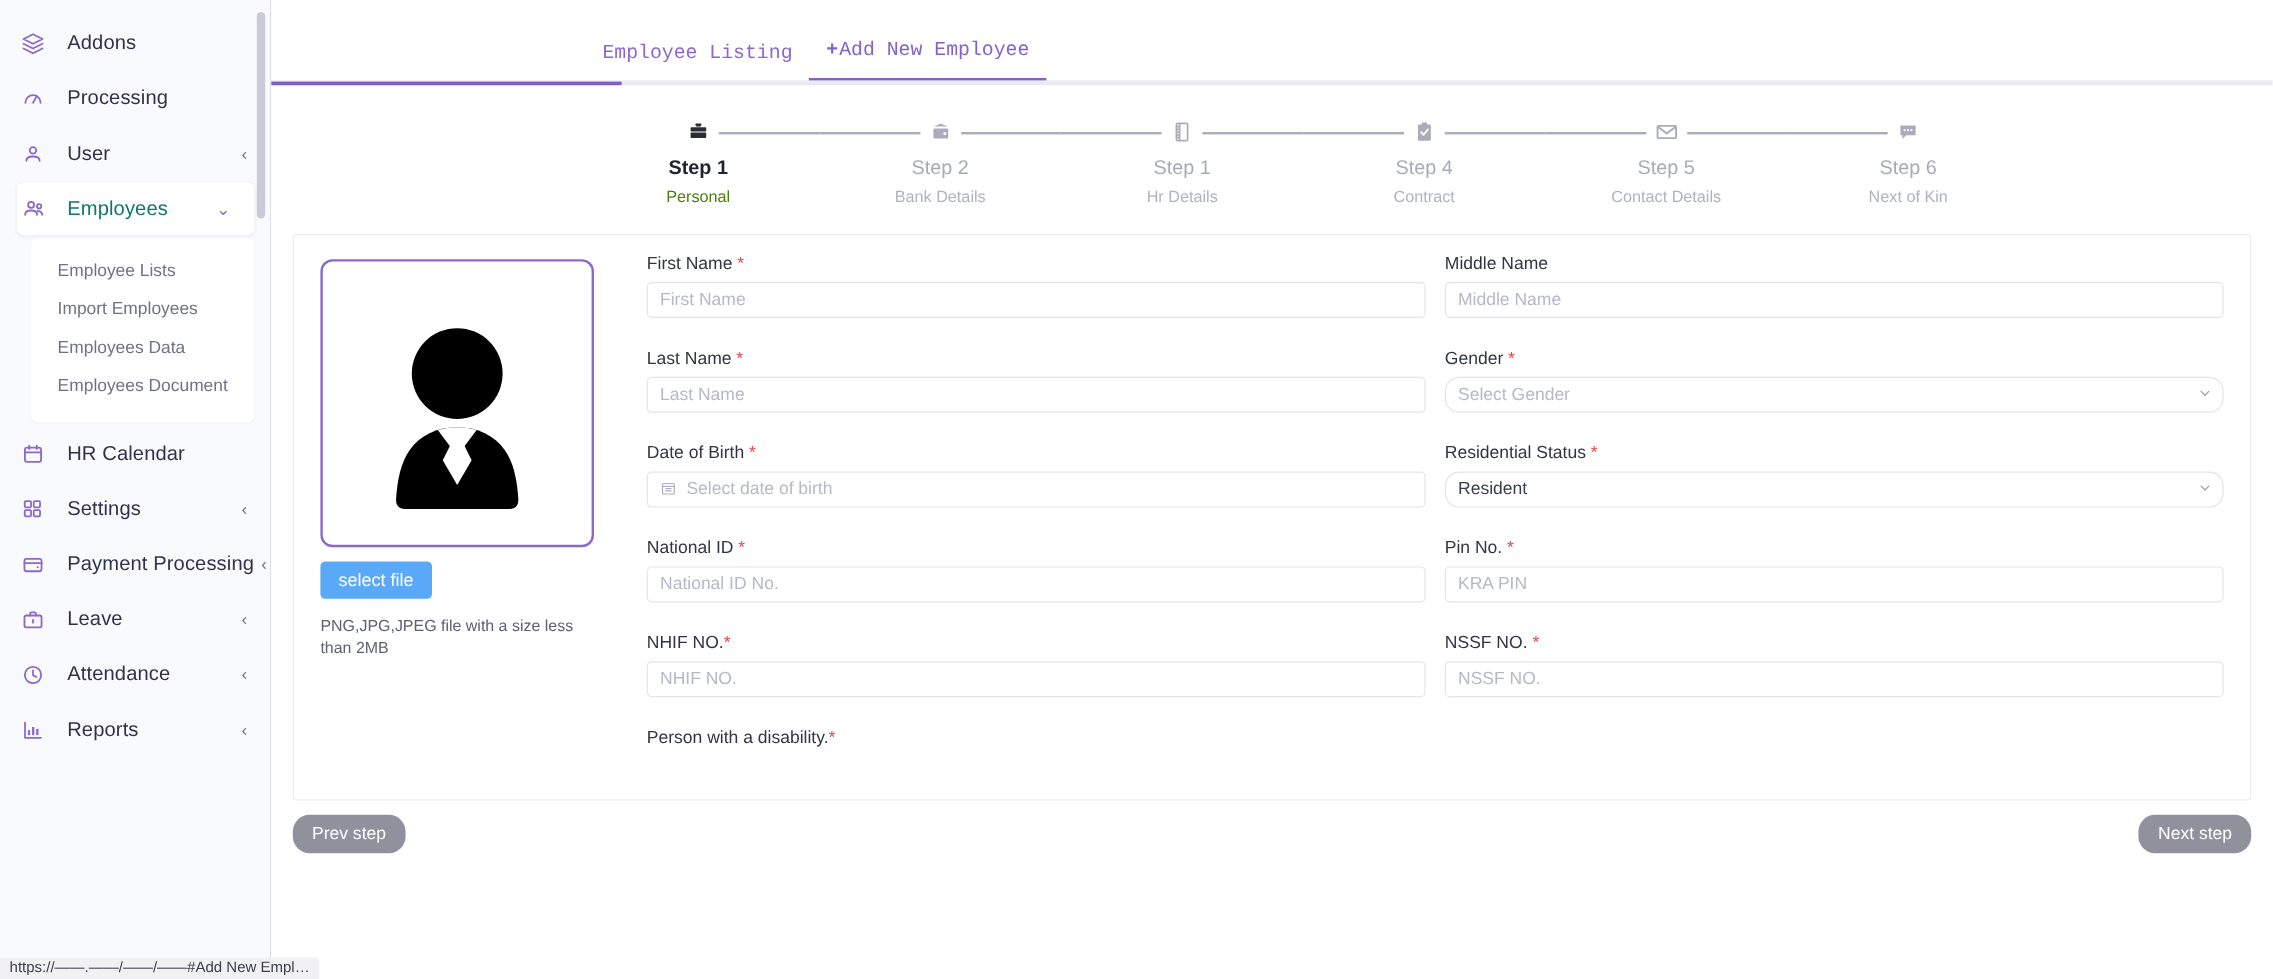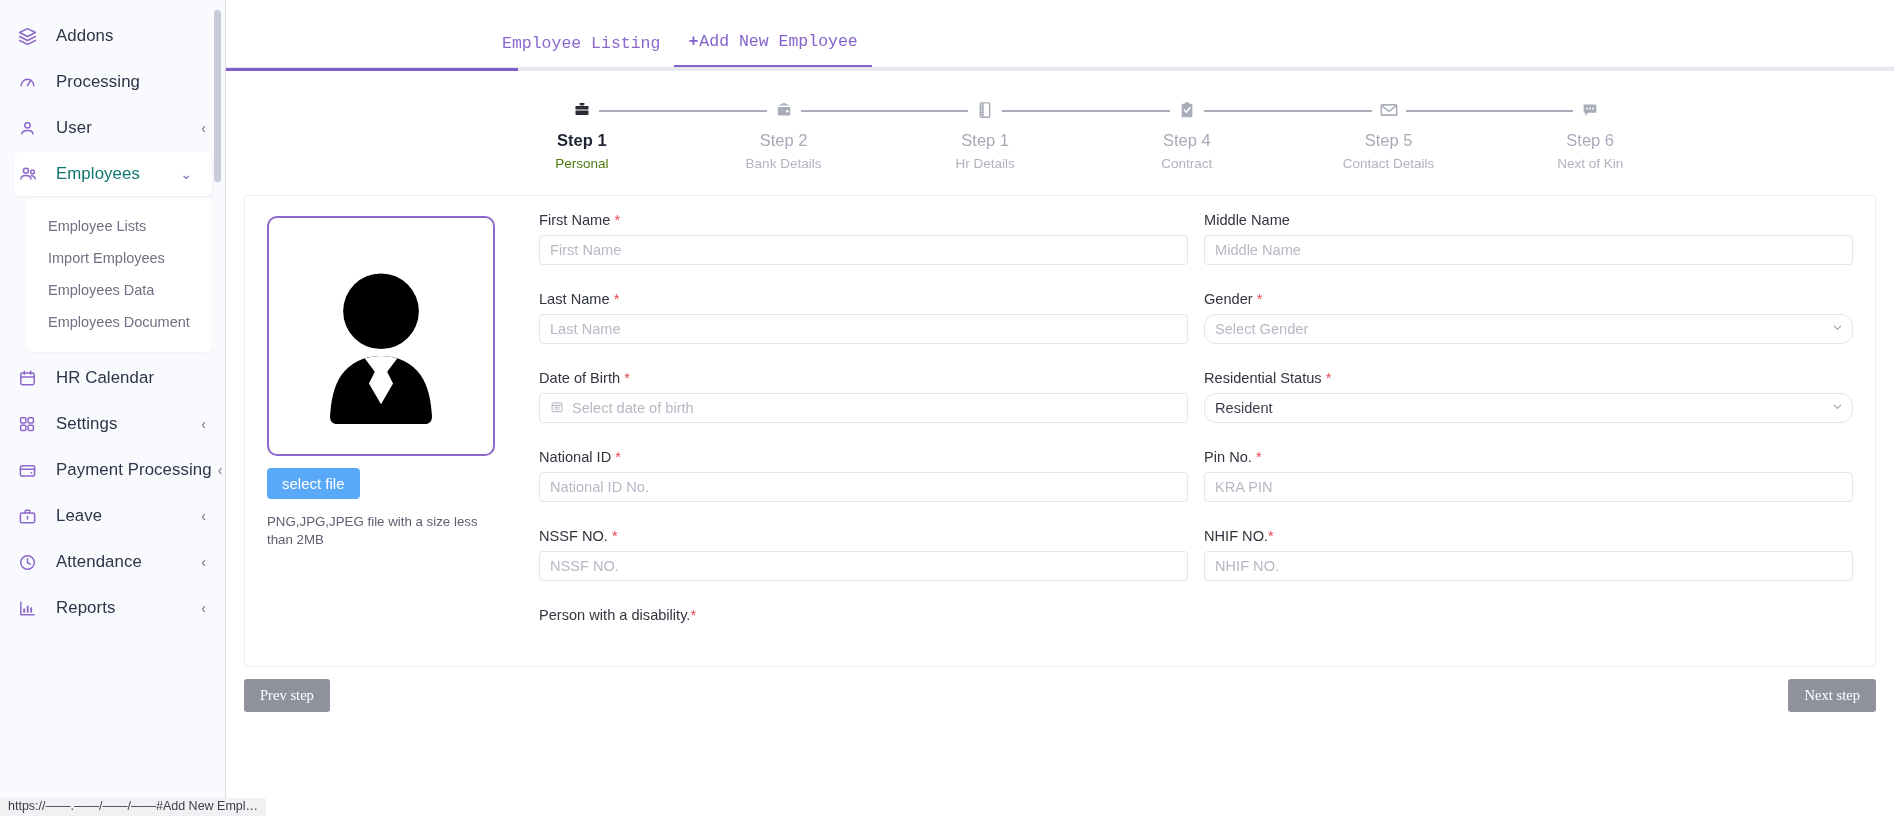--- a/index.html
+++ b/index.html
@@ -339,25 +339,25 @@
   
   #btn-row {
     display: flex;
     justify-content: space-between;
     padding: 12px 18px 0 18px;
   }
   .stepbtn {
     background: #8f929d;
     color: #ffffff;
     border: none;
-    border-radius: 3px;
+    border-radius: 14px;
     font-size: 14.6px;
     padding: 8px 16px;
     cursor: pointer;
-    font-family: Liberation Serif, serif;
+    font-family: Liberation Sans, sans-serif;
   }
 
   
   #statusbar {
     position: absolute;
     left: 0; bottom: 0;
     height: 18px;
     max-width: 420px;
     background: #f1f1f3;
     color: #3b3e49;
@@ -697,27 +697,27 @@
 
         <div class="fld">
           <div class="flabel"><span>National ID</span> <span class="req">*</span></div>
           <input class="inp" type="text" placeholder="National ID No." style="">
         </div>
         <div class="fld">
           <div class="flabel"><span>Pin No.</span> <span class="req">*</span></div>
           <input class="inp" type="text" placeholder="KRA PIN" style="">
         </div>
         <div class="fld">
+          <div class="flabel"><span>NHIF NO.</span><span class="req">*</span></div>
+          <input class="inp" type="text" placeholder="NHIF NO." style="">
+        </div>
+
+        <div class="fld">
           <div class="flabel"><span>NSSF NO.</span> <span class="req">*</span></div>
           <input class="inp" type="text" placeholder="NSSF NO." style="">
-        </div>
-
-        <div class="fld">
-          <div class="flabel"><span>NHIF NO.</span><span class="req">*</span></div>
-          <input class="inp" type="text" placeholder="NHIF NO." style="">
         </div>
         <div class="fld">
           <div class="flabel"><span>Person with a disability.</span><span class="req">*</span></div>
         </div>
         <div></div>
 
       </div>
     </div>
 
     <div id="btn-row">

